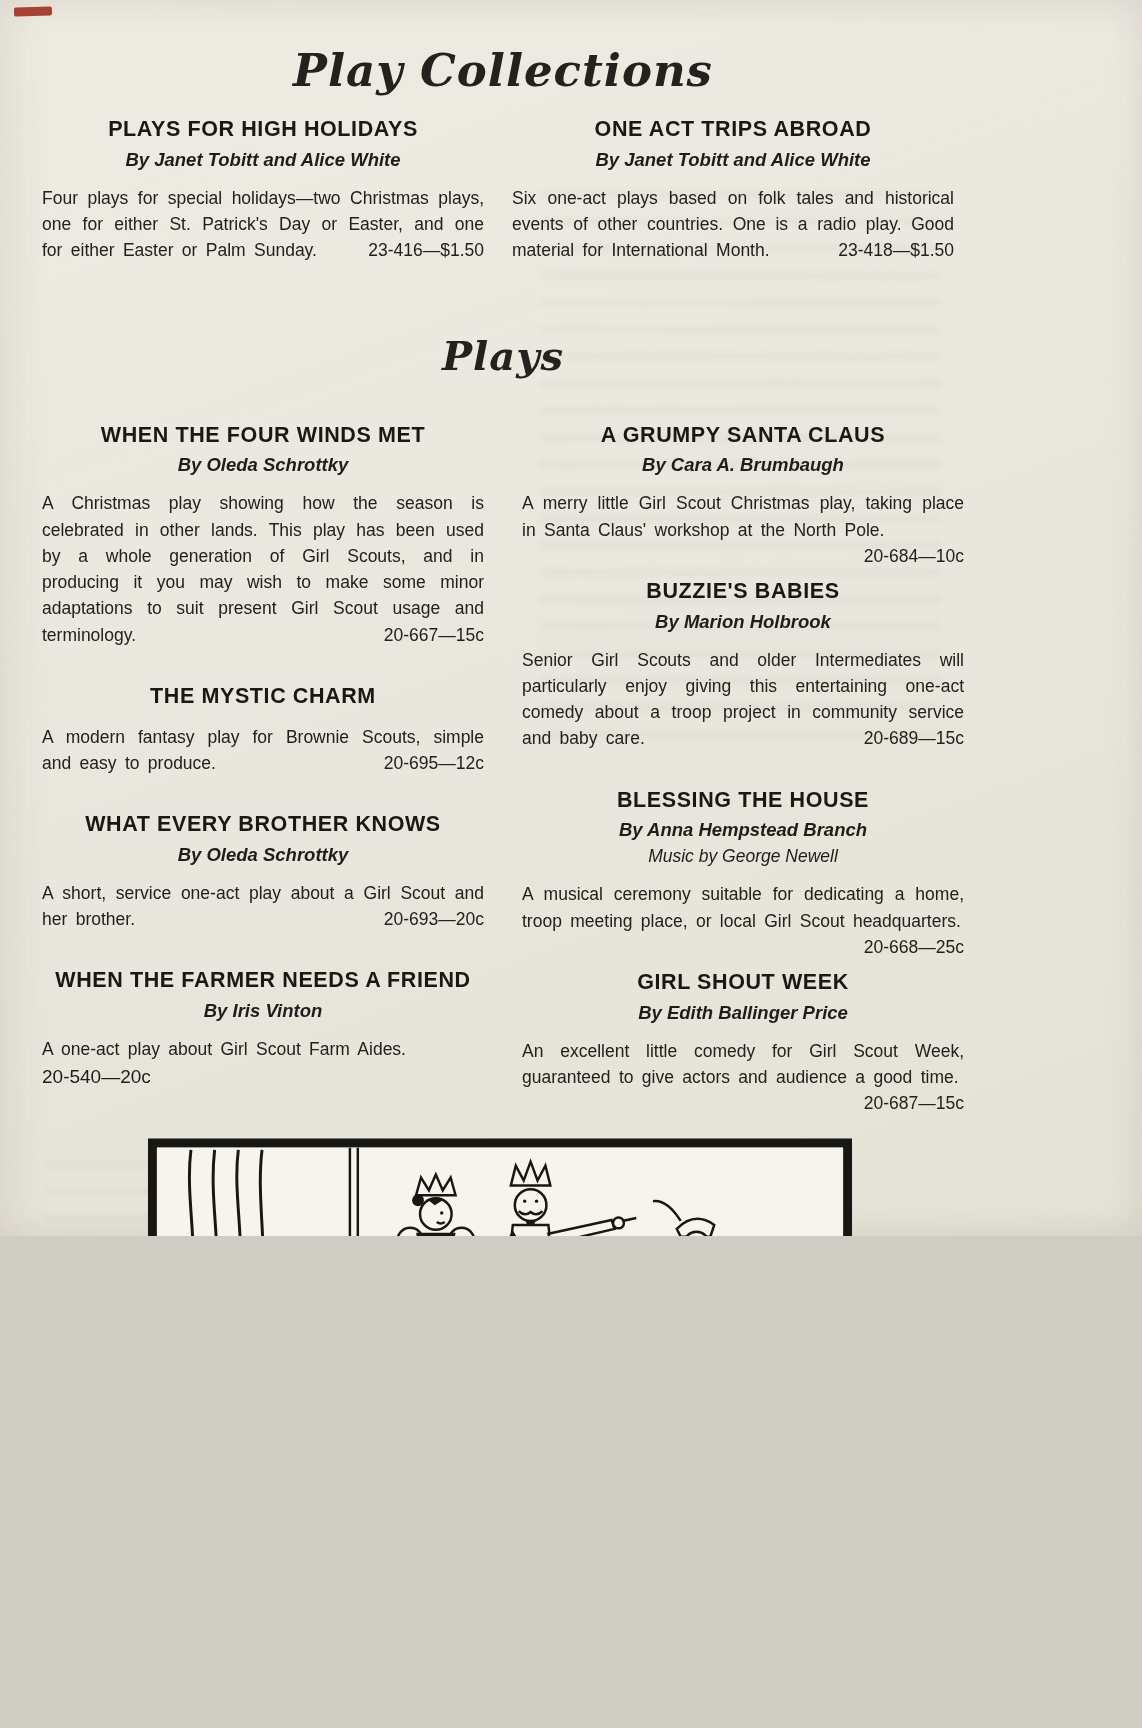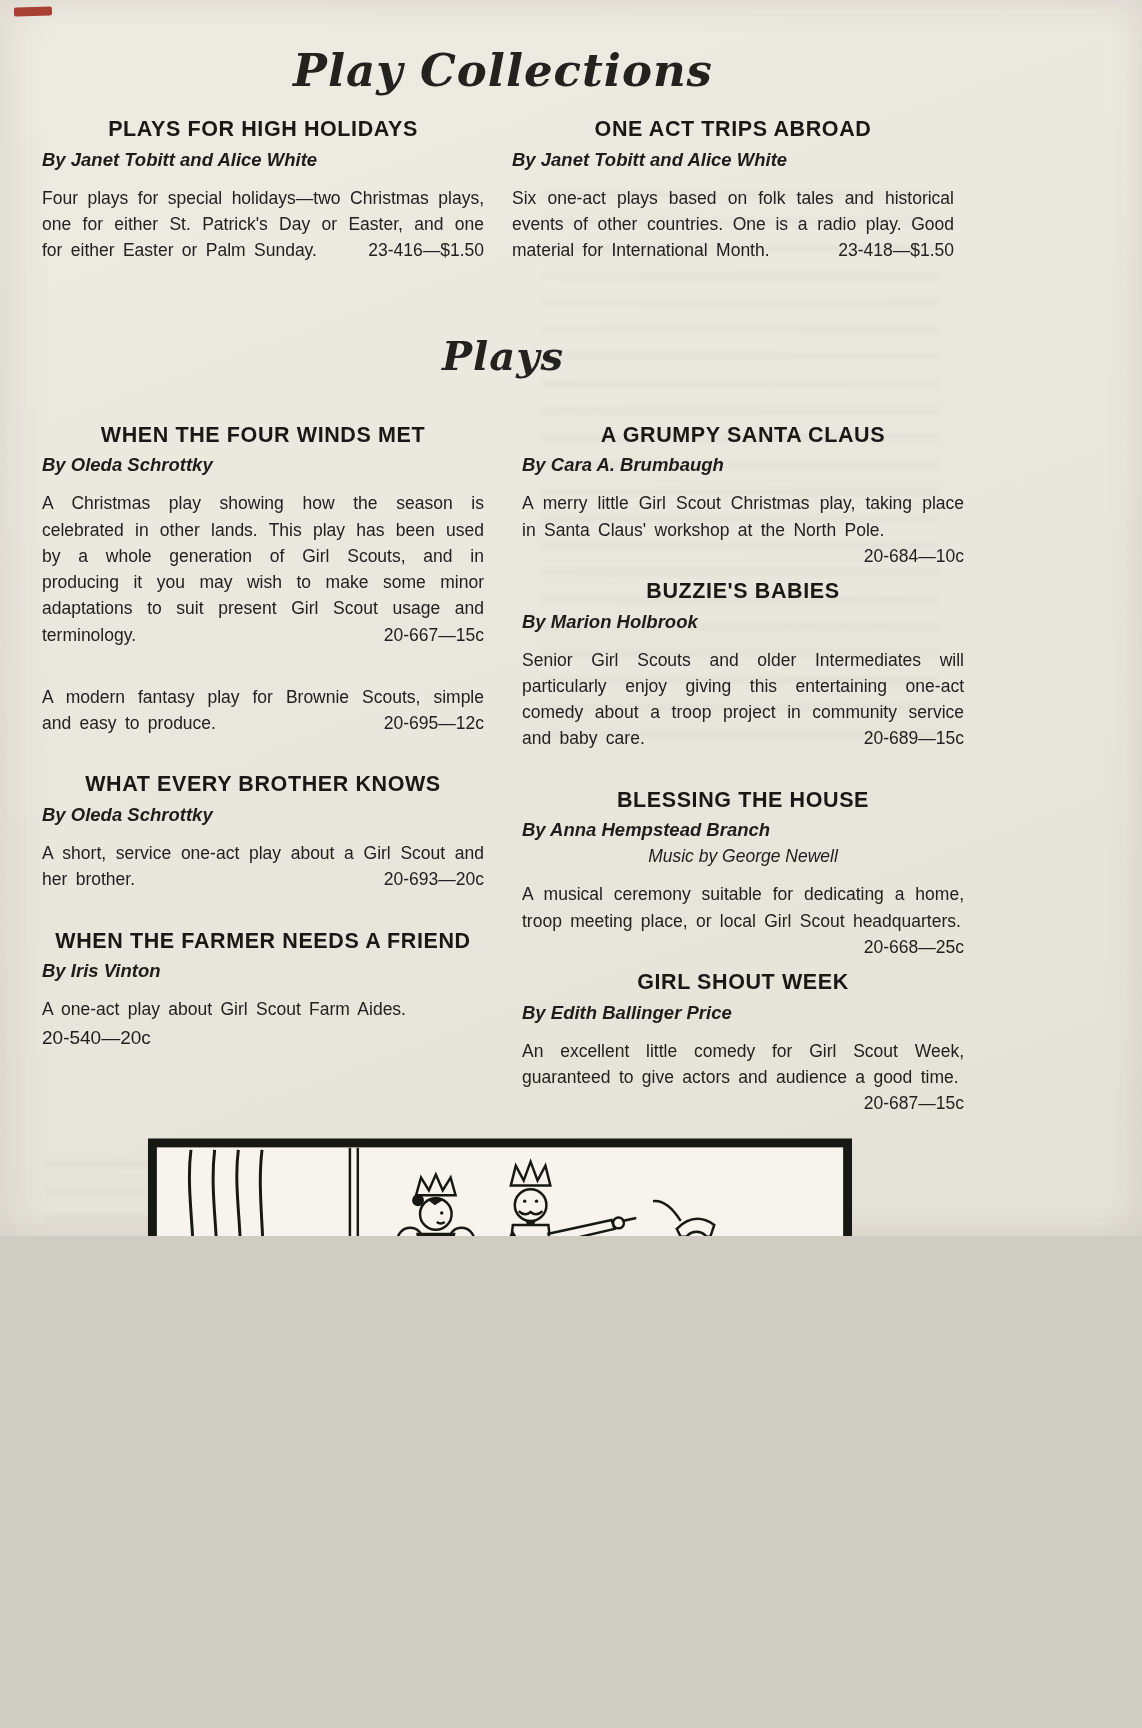--- a/index.html
+++ b/index.html
@@ -34,21 +34,21 @@
 
   .two-col { display:flex; gap:38px; }
   .collections-row { margin-top:20px;gap:28px; }
   .plays-row { margin-top:44px; }
   .col { width:442px; }
 
   .entry { margin-bottom:36px; }
   .entry-title { font-size:21.5px; font-weight:bold; text-align:center;
     letter-spacing:.6px; line-height:1.2; color:#191815; }
   .byline { font-size:18.5px; font-weight:bold; font-style:italic;
-    margin-top:6px; }
+    text-align:center; margin-top:6px; }
   .music-line { font-size:17.5px; font-style:italic; text-align:center; margin-top:5px; }
   .body-text { margin-top:14px; font-size:17.5px; line-height:1.5;
     text-align:justify; word-spacing:3.5px; color:#22211d; }
   .code { float:right; white-space:nowrap; padding-left:14px; }
   .code-centered { font-size:19px; margin-top:4px; }
 
   .illustration { position:absolute; left:143px; top:1138px; width:714px; height:314px; }
   .caption { position:absolute; top:1412px; right:180px;
     font-size:15px; font-weight:bold; color:#22211d; }
   .page-number { position:absolute; top:1572px; right:205px;
@@ -94,20 +94,21 @@
         <article class="entry">
           <h3 class="entry-title">WHEN THE FOUR WINDS MET</h3>
           <p class="byline">By Oleda Schrottky</p>
           <p class="body-text">
             <span>A Christmas play showing how the season is celebrated in other lands. This play has been used by a whole generation of Girl Scouts, and in producing it you may wish to make some minor adaptations to suit present Girl Scout usage and terminology.</span>
             <span class="code">20-667—15c</span>
           </p>
         </article>
 
         <article class="entry">
+          <h3 class="entry-title">THE MYSTIC CHARM</h3>
           <p class="body-text">
             <span>A modern fantasy play for Brownie Scouts, simple and easy to produce.</span>
             <span class="code">20-695—12c</span>
           </p>
         </article>
 
         <article class="entry">
           <h3 class="entry-title">WHAT EVERY BROTHER KNOWS</h3>
           <p class="byline">By Oleda Schrottky</p>
           <p class="body-text">

